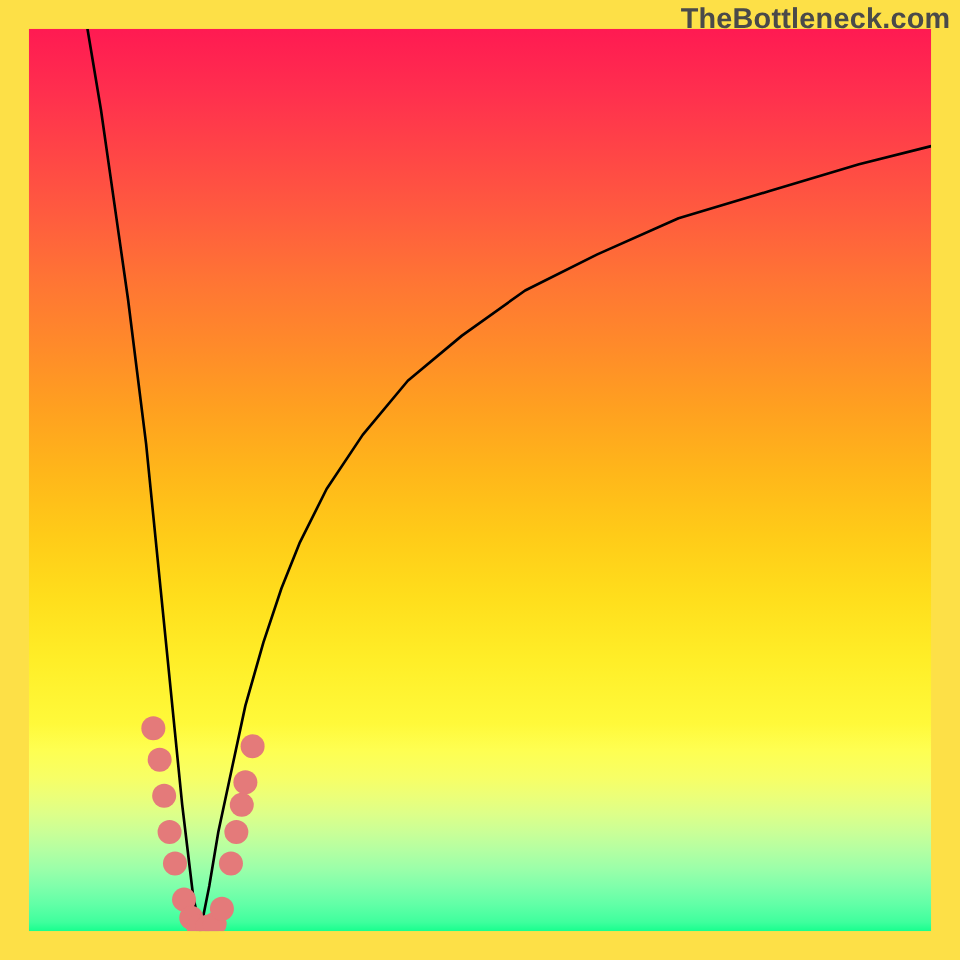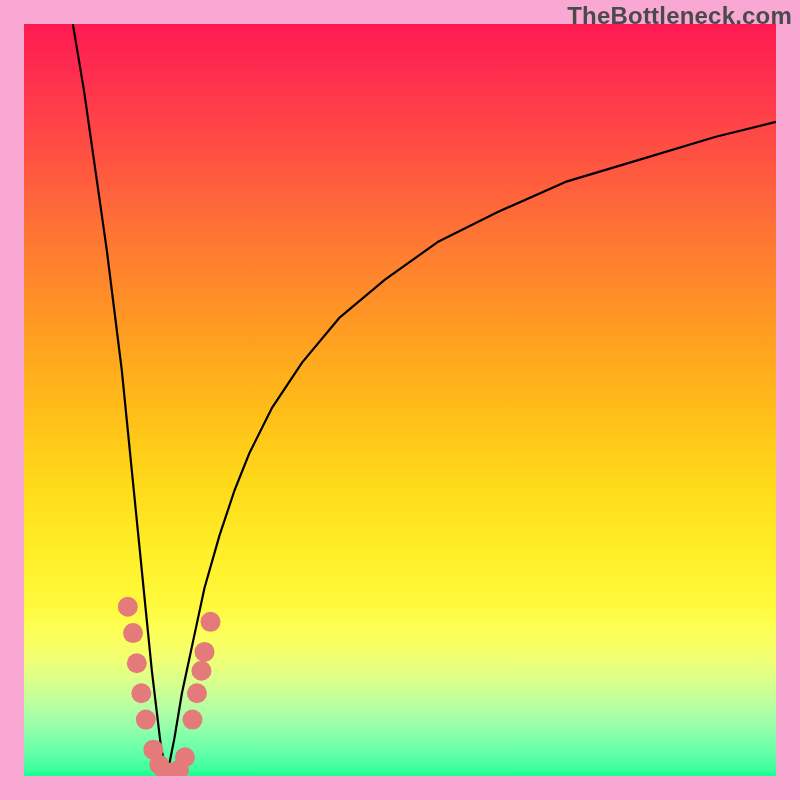--- a/index.html
+++ b/index.html
@@ -7,21 +7,21 @@
     padding: 0;
     width: 800px;
     height: 800px;
     overflow: hidden;
     background: #000;
     font-family: Arial, Helvetica, sans-serif;
   }
   .frame {
     position: absolute;
     inset: 0;
-    background: #f9a8d4;
+    background: #fde047;
   }
   .plot-area {
     position: absolute;
     left: 24px;
     top: 24px;
     width: 752px;
     height: 752px;
     overflow: hidden;
   }
   .gradient-bg {

